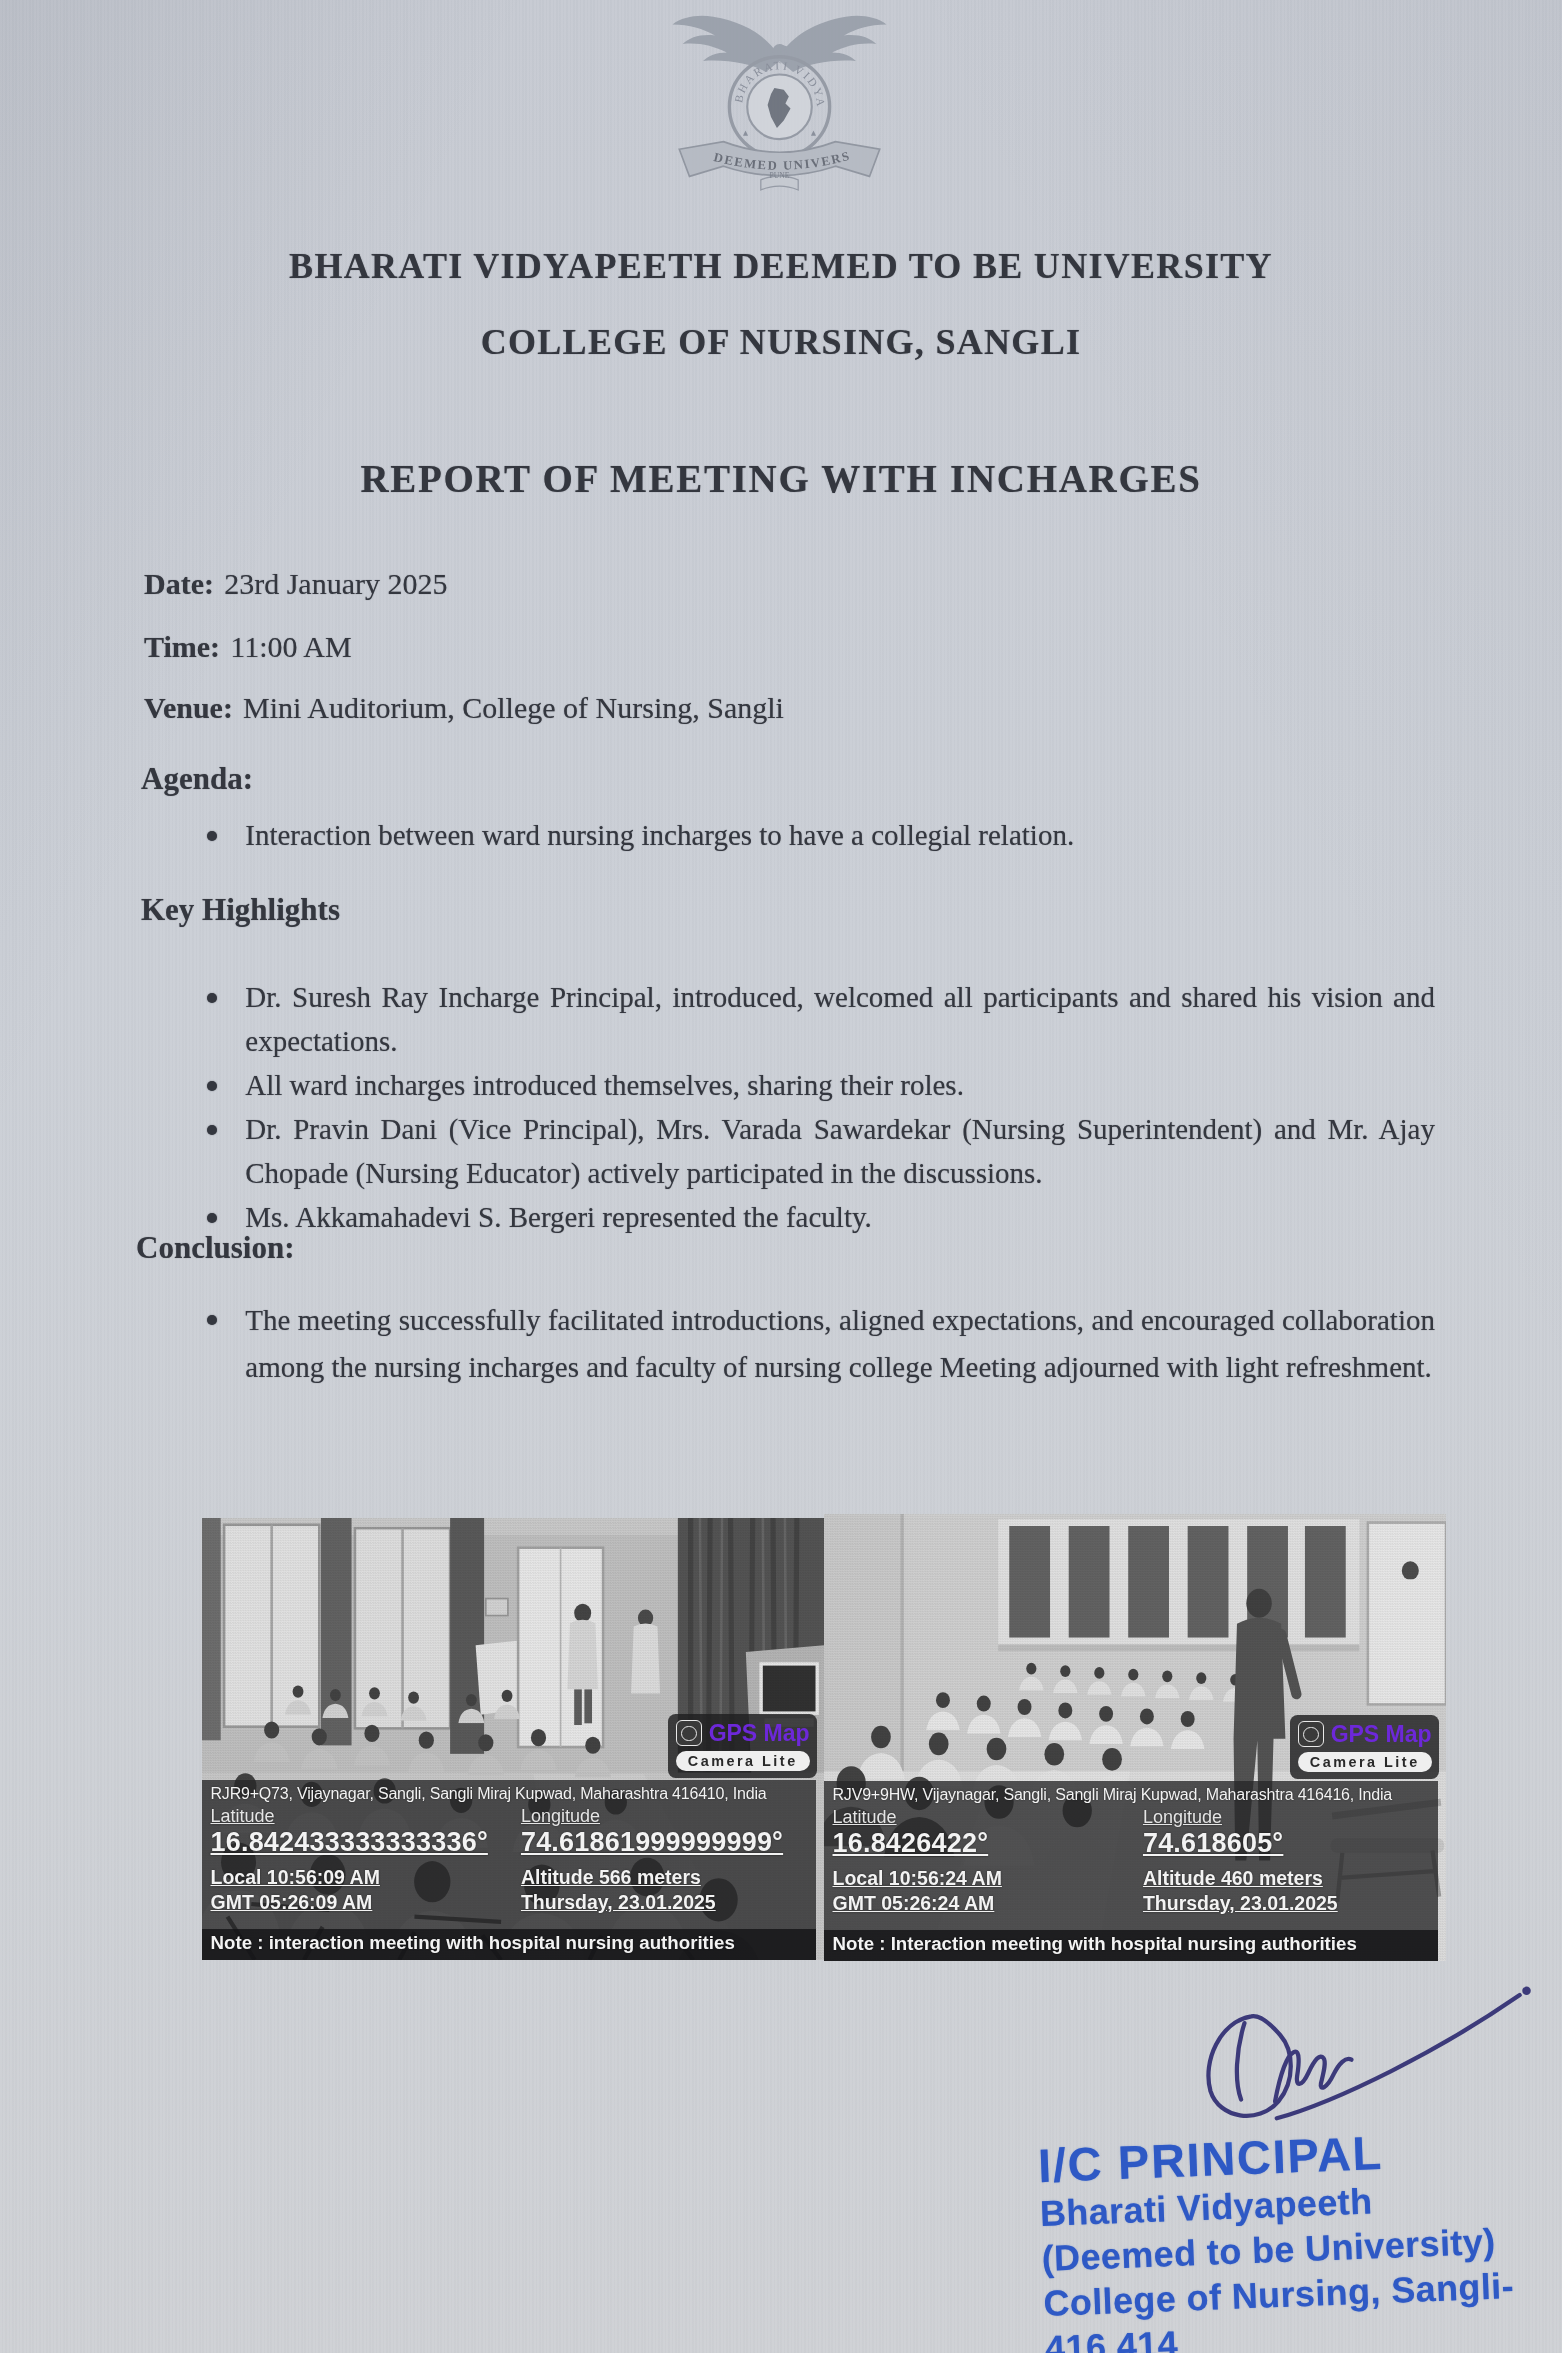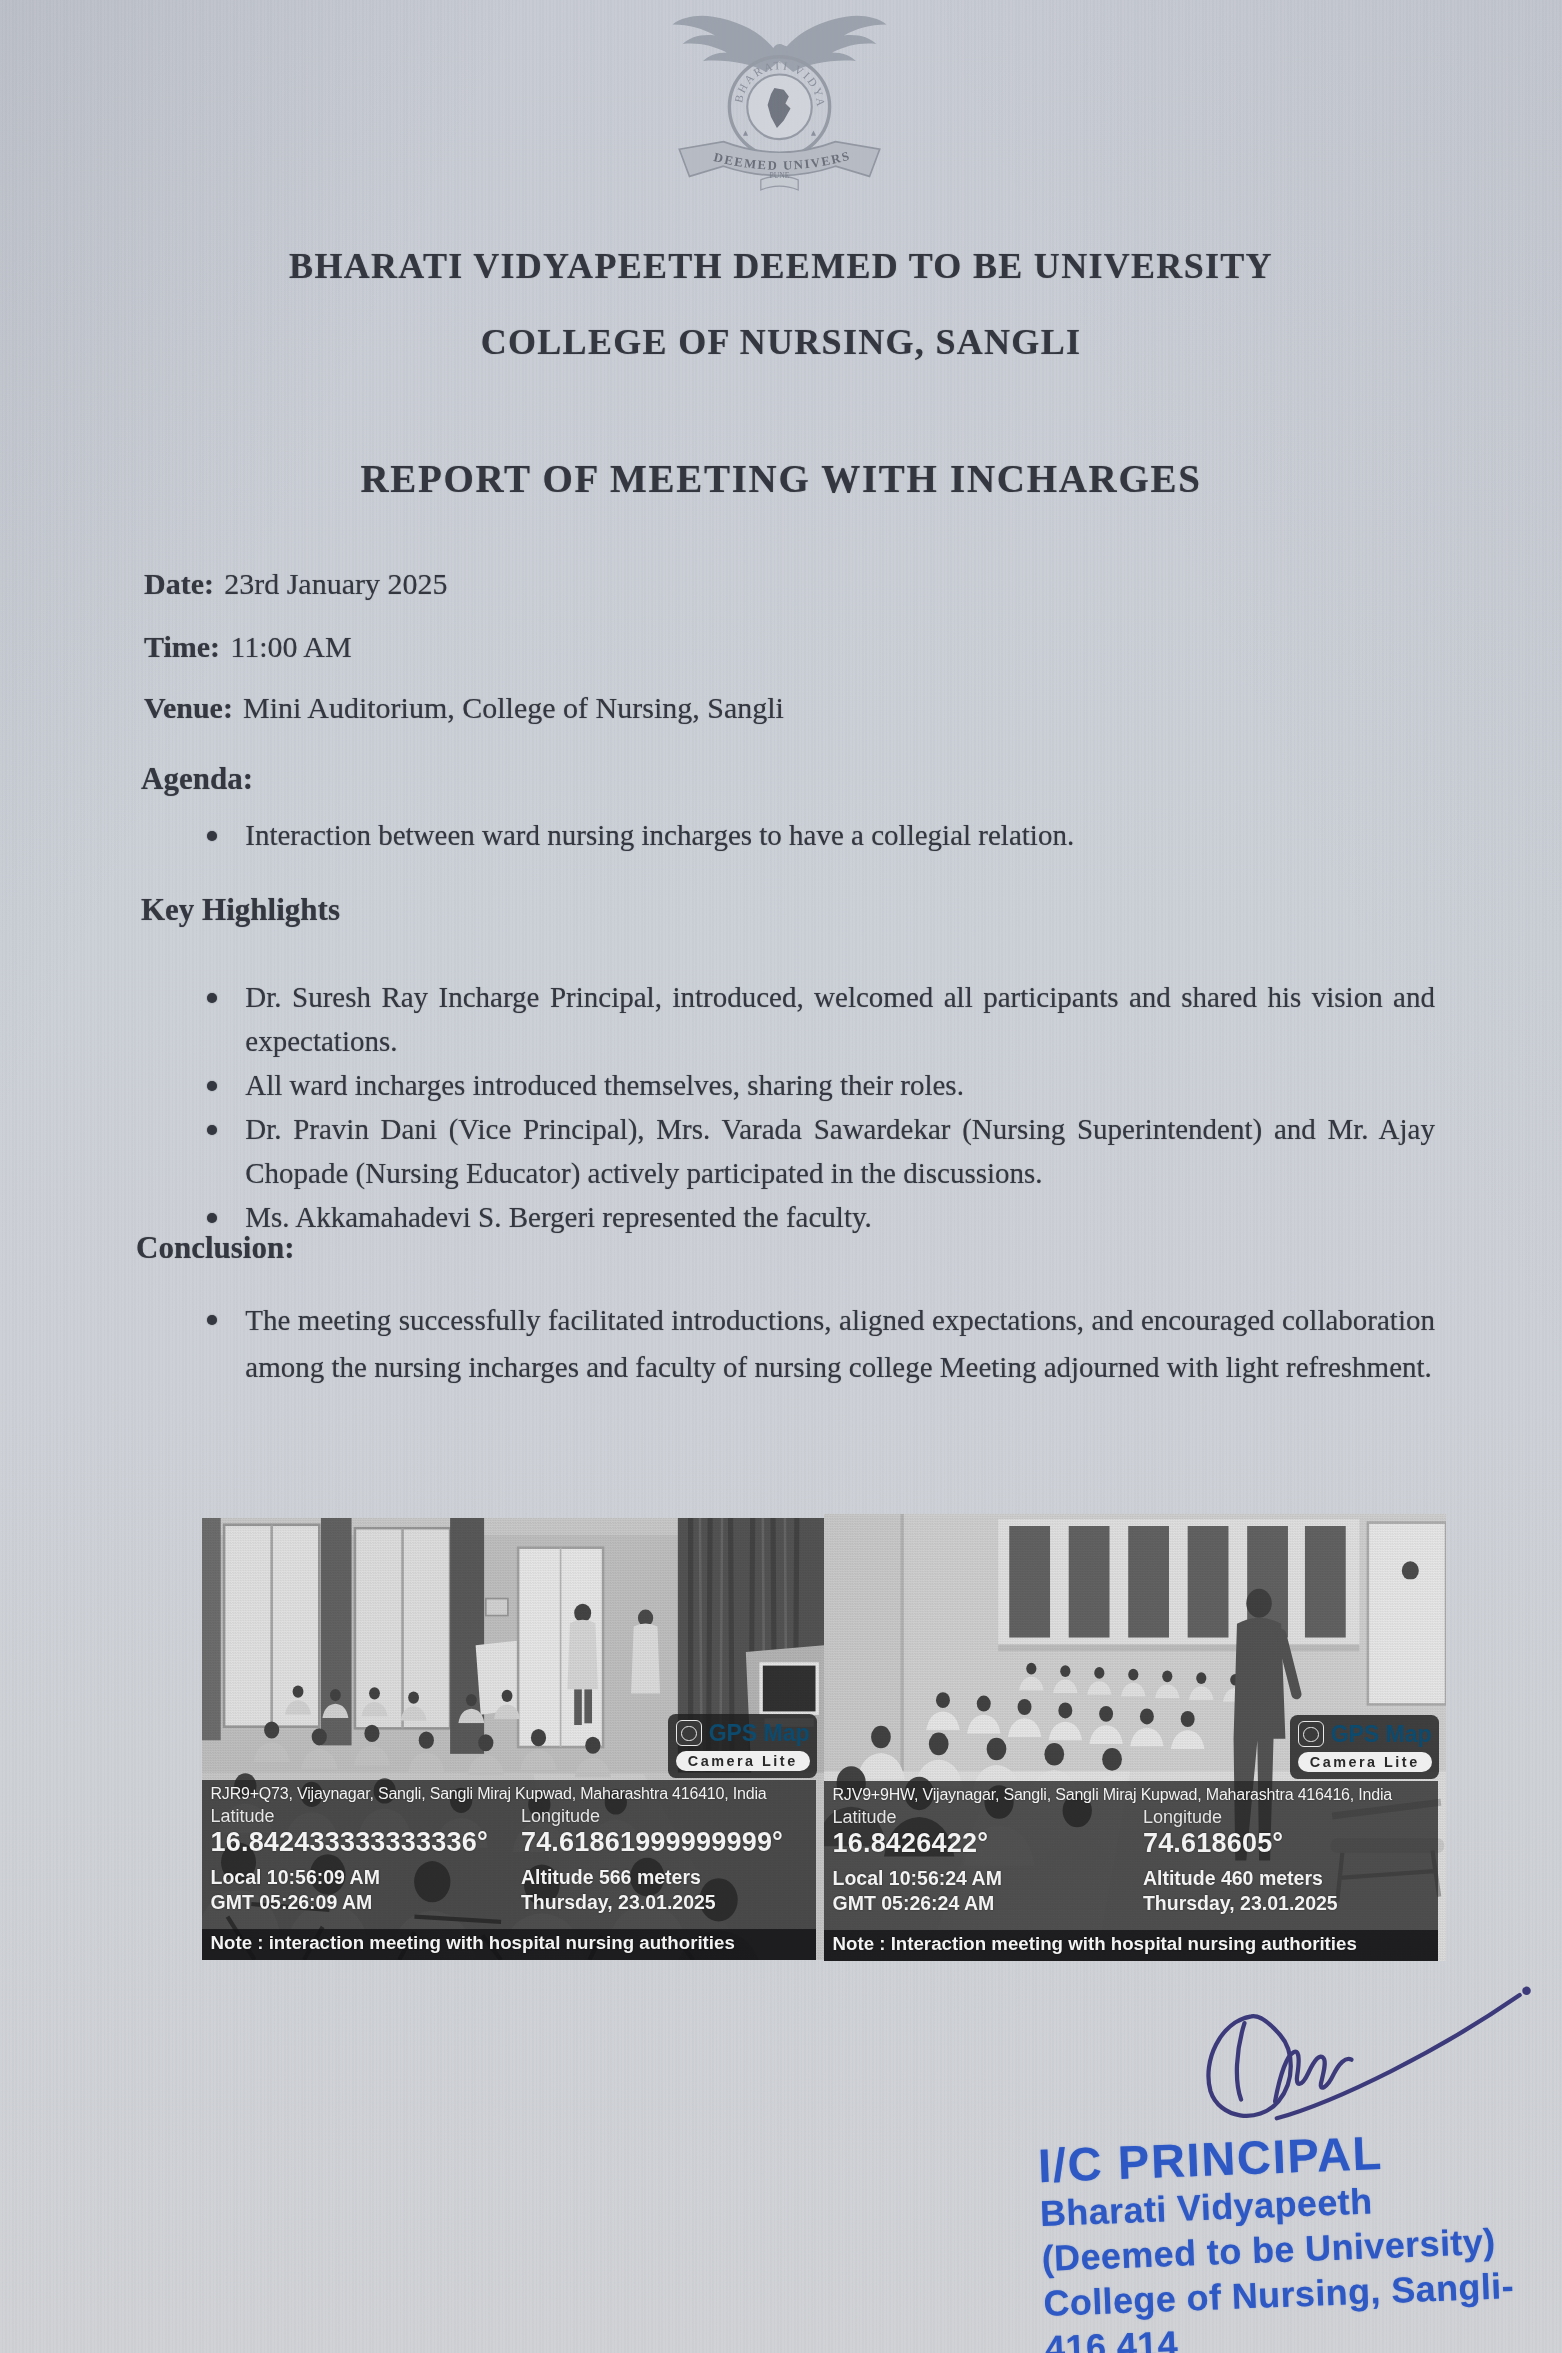--- a/index.html
+++ b/index.html
@@ -40,36 +40,36 @@
   .scene{position:absolute;inset:0;width:100%;height:100%;
          filter:blur(0.4px) contrast(.92) brightness(1.0) grayscale(1);}
   .photo::after{content:"";position:absolute;inset:0;pointer-events:none;
        background-image:repeating-conic-gradient(rgba(0,0,0,.07) 0% 25%,rgba(255,255,255,.06) 0% 50%);
        background-size:2.5px 2.5px;mix-blend-mode:multiply;}
   .gps-overlay{position:absolute;left:0;right:8px;bottom:0;z-index:3;
        background:rgba(38,38,40,.78);color:#f3f3f3;
        font-family:"Liberation Sans","DejaVu Sans",sans-serif;
        text-shadow:0 0 1.7px rgba(0,0,0,.6);}
   .addr{font-size:16px;letter-spacing:-0.2px;white-space:nowrap;padding:4.2px 8.5px 1.7px;}
-  .ginfo{display:grid;grid-template-columns:52% 48%;padding:1.7px 8.5px 0;}
+  .ginfo{display:grid;grid-template-columns:52% 48%;padding:1.7px 8.5px 0;text-decoration:underline;}
   .gcell{display:flex;flex-direction:column;}
   .glabel{font-size:18px;opacity:.92;}
   .gvalue{font-size:27px;font-weight:bold;letter-spacing:0.2px;}
   .gtime{font-size:19.5px;font-weight:bold;margin-top:1.7px;}
   .gtime.first{margin-top:8px;}
   .note-bar{margin-top:15px;background:rgba(20,20,22,.82);font-size:18.7px;font-weight:bold;
        padding:3.4px 8.5px 6px;}
   .badge{position:absolute;right:6.8px;bottom:182px;z-index:4;
        background:rgba(30,30,32,.82);border-radius:7.6px;padding:6px 7.6px 6.8px;
        font-family:"Liberation Sans","DejaVu Sans",sans-serif;text-align:center;}
   .badge-top{display:flex;align-items:center;gap:6.8px;}
   .badge-icon{width:24px;height:24px;border:1.7px solid #e8e8e8;border-radius:6px;
        position:relative;flex:0 0 auto;background:#3a3a3a;}
   .badge-icon::before{content:"";position:absolute;inset:4.2px;border:1.7px solid #e8e8e8;border-radius:50%;}
-  .badge-title{color:#0c4a6e;font-size:23px;font-weight:bold;white-space:nowrap;}
+  .badge-title{color:#6d28d9;font-size:23px;font-weight:bold;white-space:nowrap;}
   .badge-pill{margin-top:4.2px;background:#efefef;color:#2a2a2a;border-radius:10px;
        font-size:14.4px;font-weight:bold;letter-spacing:2.5px;padding:1.7px 5.1px 2.5px;white-space:nowrap;}
 
   
   .signature{left:1185px;top:1972px;width:367px;height:166px;}
   .stamp{left:1046px;top:2140px;width:509px;color:#2e59c5;
        font-family:"Liberation Sans","DejaVu Sans",sans-serif;font-weight:bold;
        transform:rotate(-2.2deg);transform-origin:left bottom;
        text-shadow:0 0 1.3px rgba(46,89,197,.55);}
   .stamp-l1{font-size:47px;letter-spacing:1.7px;line-height:51px;}

